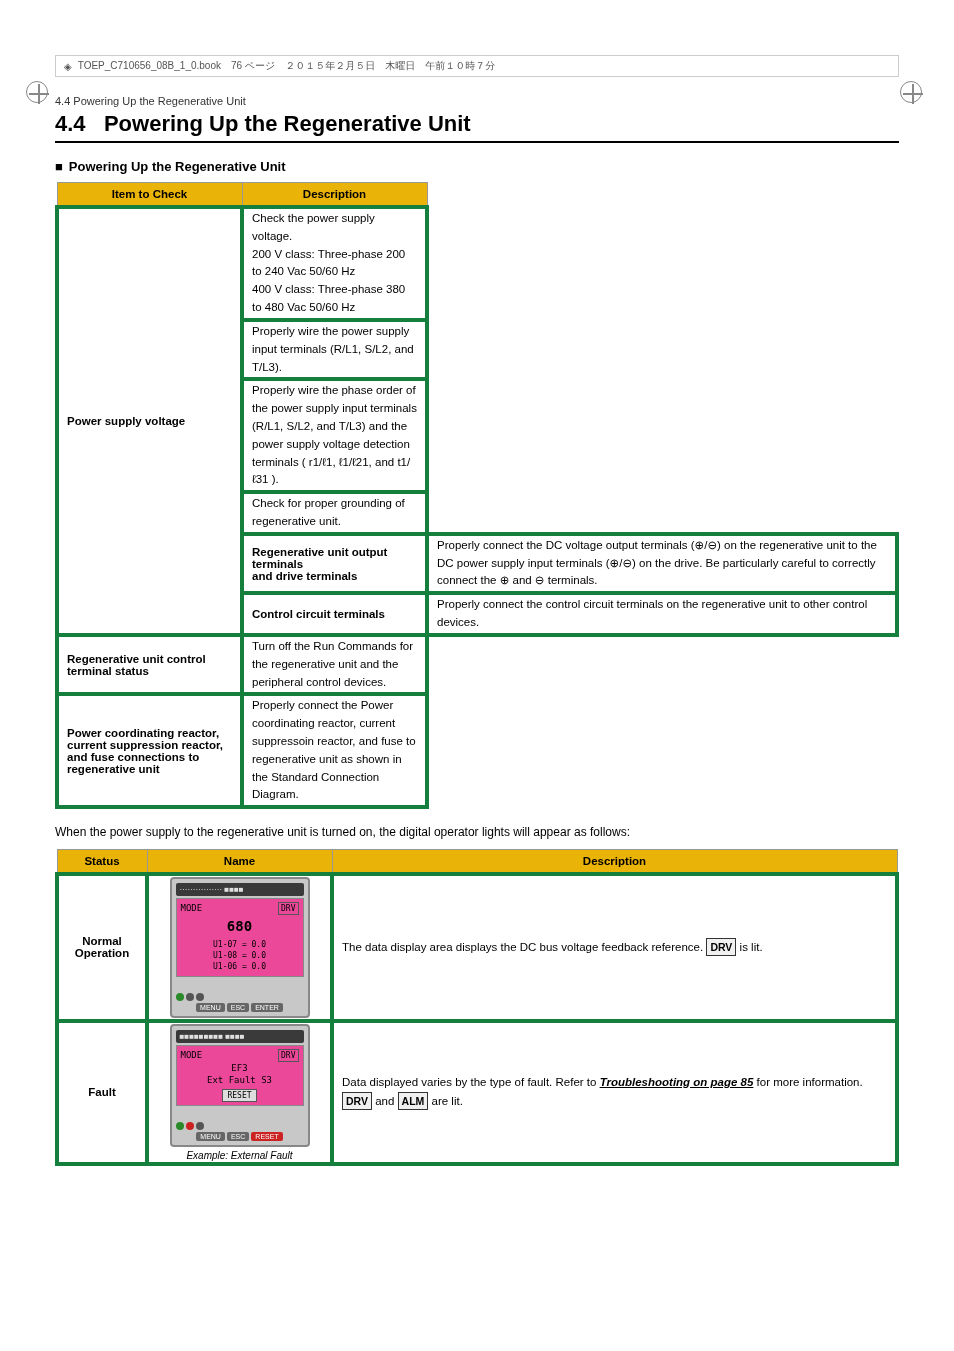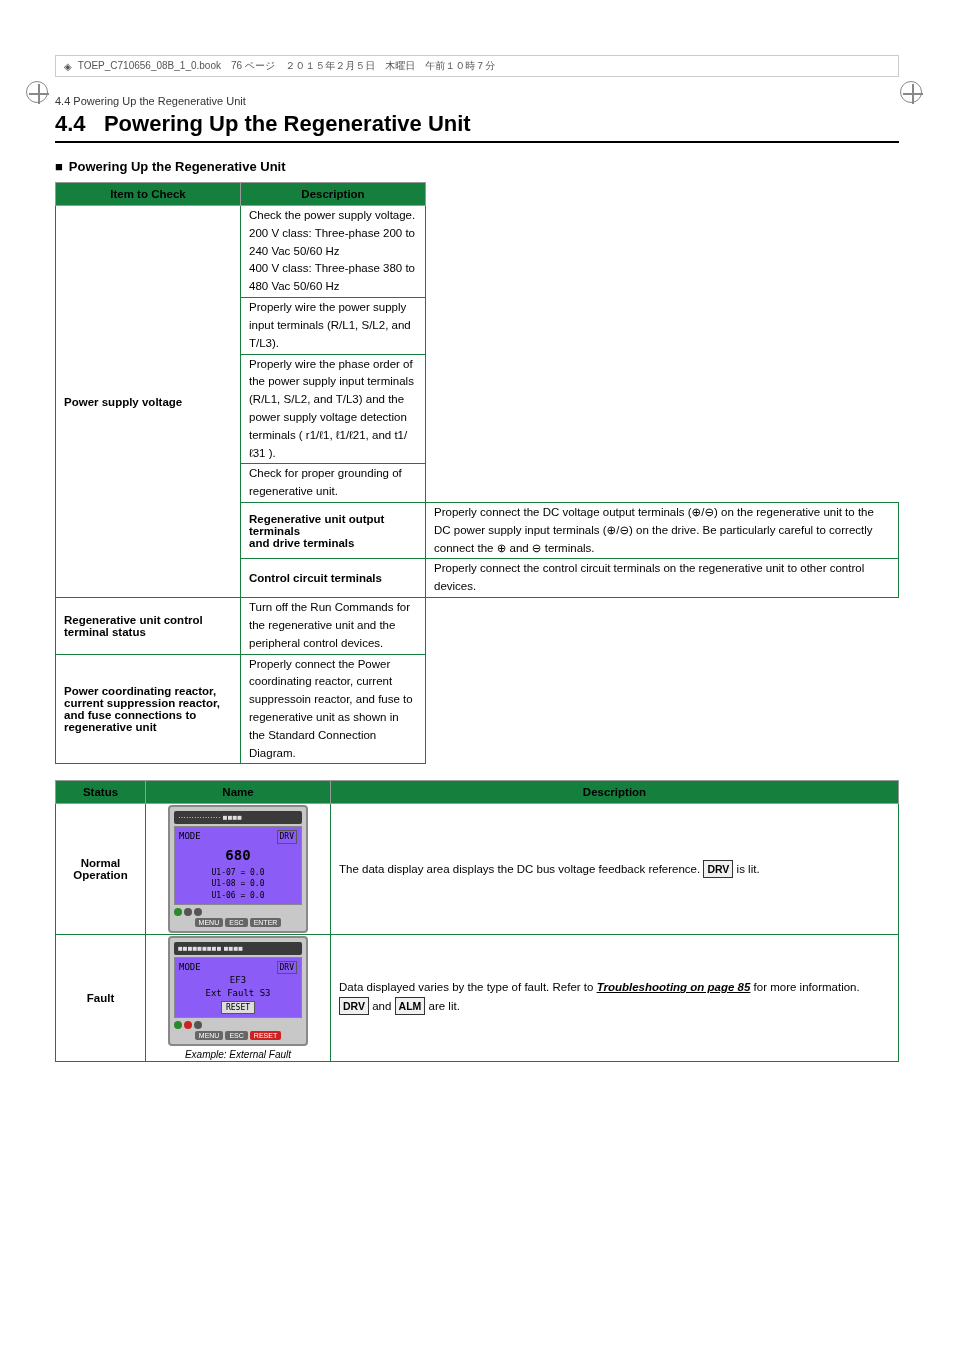--- a/index.html
+++ b/index.html
@@ -139,28 +139,28 @@
     }
 
     
     table {
       width: 100%;
       border-collapse: collapse;
       font-size: 11.5px;
       margin-bottom: 16px;
     }
     table th {
-      background: #15803d;
+      background: #eab308;
       border: 1px solid #999;
       padding: 5px 8px;
       text-align: center;
       font-weight: bold;
     }
     table td {
-      border: 1px solid #15803d;
+      border: 4px solid #15803d;
       padding: 1px 8px;
       vertical-align: middle;
     }
     .item-cell {
       font-weight: bold;
       width: 185px;
       text-align: left;
       vertical-align: middle;
     }
     .desc-cell {
@@ -202,28 +202,28 @@
       background: #3a3a3a;
       color: #e0e0e0;
       padding: 2px 4px;
       display: flex;
       justify-content: space-between;
       font-size: 8px;
       margin-bottom: 2px;
       border-radius: 2px;
     }
     .op-screen {
-      background: #8b5cf6;
+      background: #ec4899;
       border: 1px solid #888;
       padding: 3px 4px;
       font-size: 9px;
       line-height: 1.4;
       min-height: 40px;
       font-family: monospace;
-      margin-bottom: 3px;
+      margin-bottom: 16px;
     }
     .op-indicators {
       display: flex;
       gap: 2px;
       margin-bottom: 2px;
     }
     .op-dot {
       width: 8px;
       height: 8px;
       border-radius: 50%;
@@ -337,20 +337,21 @@
           <td class="desc-cell">Turn off the Run Commands for the regenerative unit and the peripheral control devices.</td>
         </tr>
         <tr>
           <td class="item-cell">Power coordinating reactor, current suppression reactor, and fuse connections to regenerative unit</td>
           <td class="desc-cell">Properly connect the Power coordinating reactor, current suppressoin reactor, and fuse to regenerative unit as shown in the Standard Connection Diagram.</td>
         </tr>
       </tbody>
     </table>
 
 
+    <p class="intro-text">When the power supply to the regenerative unit is turned on, the digital operator lights will appear as follows:</p>
 
     <table>
       <thead>
         <tr>
           <th>Status</th>
           <th>Name</th>
           <th>Description</th>
         </tr>
       </thead>
       <tbody>

